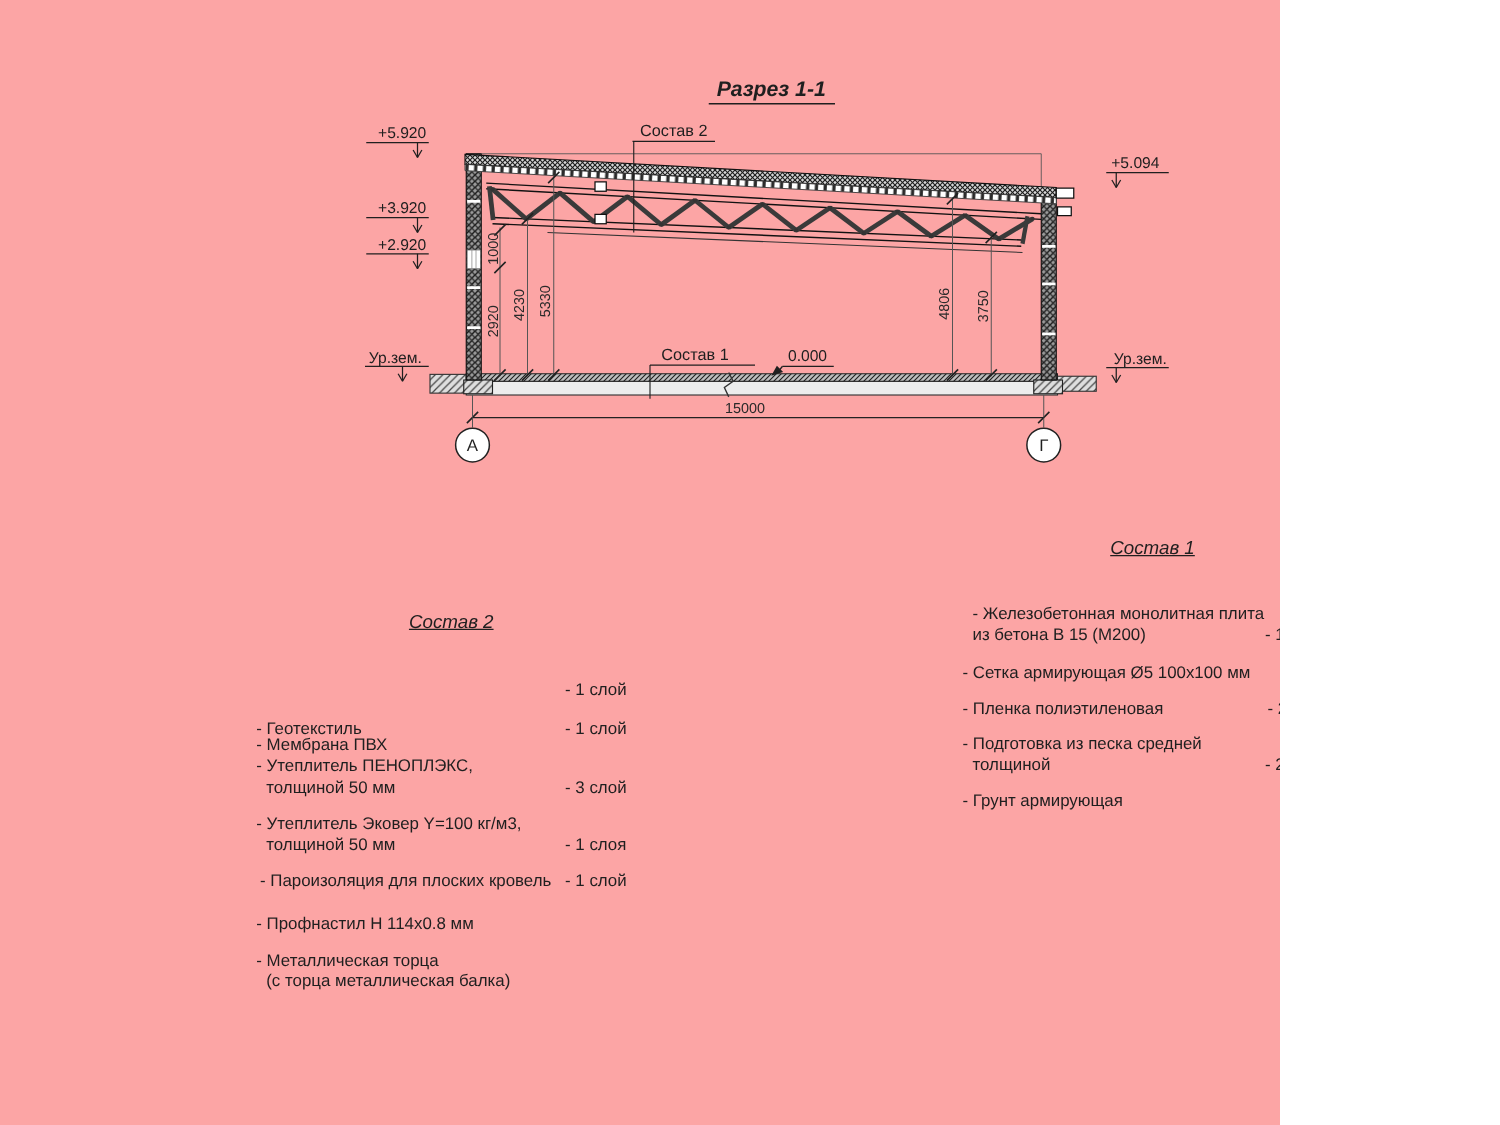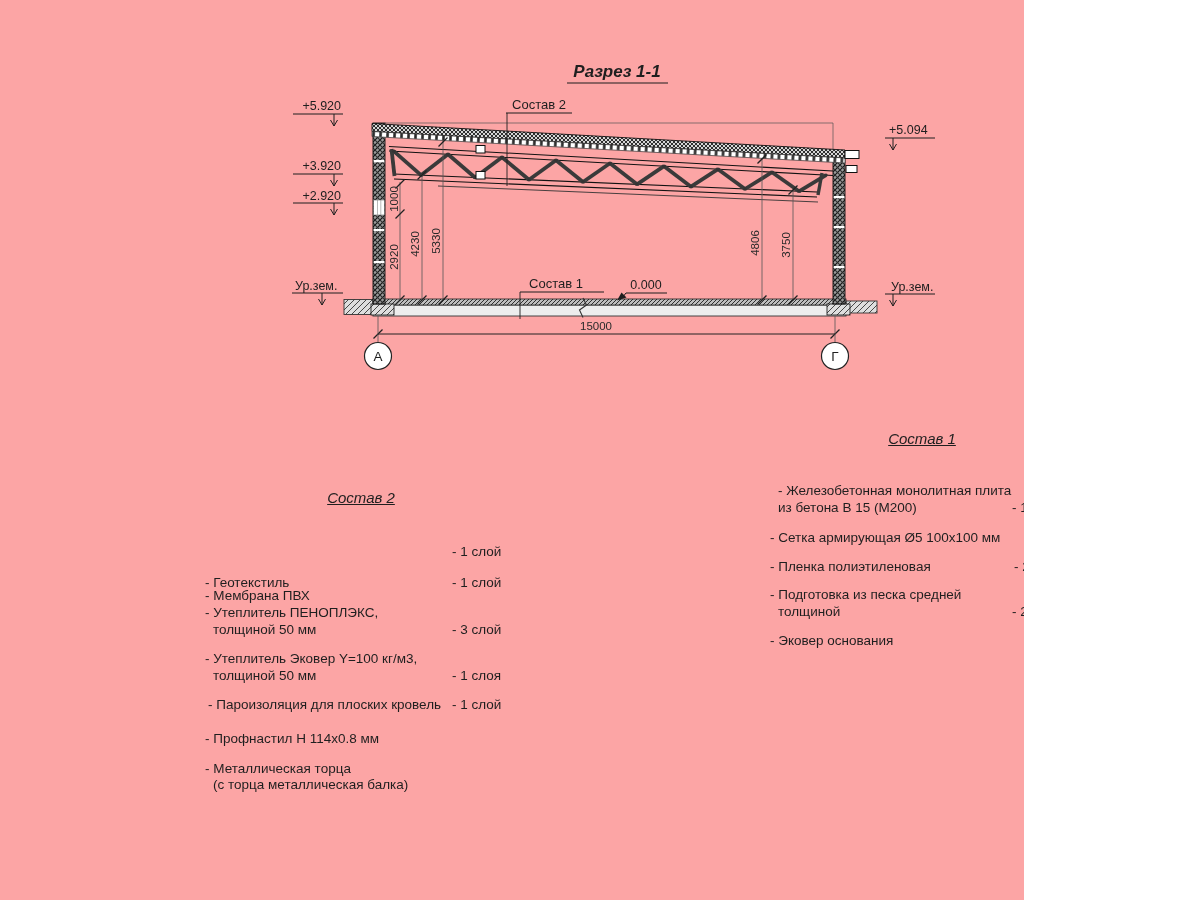--- a/index.html
+++ b/index.html
@@ -259,15 +259,15 @@
   <div class="spec-title" style="left:872px;top:430px;width:100px;">Состав 1</div>
   <div class="t" style="left:734px;top:483px;margin-left:44px;">- Железобетонная  монолитная плита</div>
   <div class="t" style="left:778px;top:500px;">из бетона В 15 (М200)</div>
   <div class="t" style="left:1012px;top:500px;">- 100 мм</div>
   <div class="t" style="left:770px;top:530px;">- Сетка армирующая Ø5 100х100 мм</div>
   <div class="t" style="left:770px;top:559px;">- Пленка полиэтиленовая</div>
   <div class="t" style="left:1014px;top:559px;">- 2 слоя</div>
   <div class="t" style="left:770px;top:587px;">- Подготовка из песка средней</div>
   <div class="t" style="left:778px;top:604px;">толщиной</div>
   <div class="t" style="left:1012px;top:604px;text-align:center;">- 200 мм</div>
-  <div class="t" style="left:770px;top:633px;">- Эковер основания</div>
+  <div class="t" style="left:770px;top:633px;">- Грунт армирующая</div>
 
 </div>
 
 </body></html>

